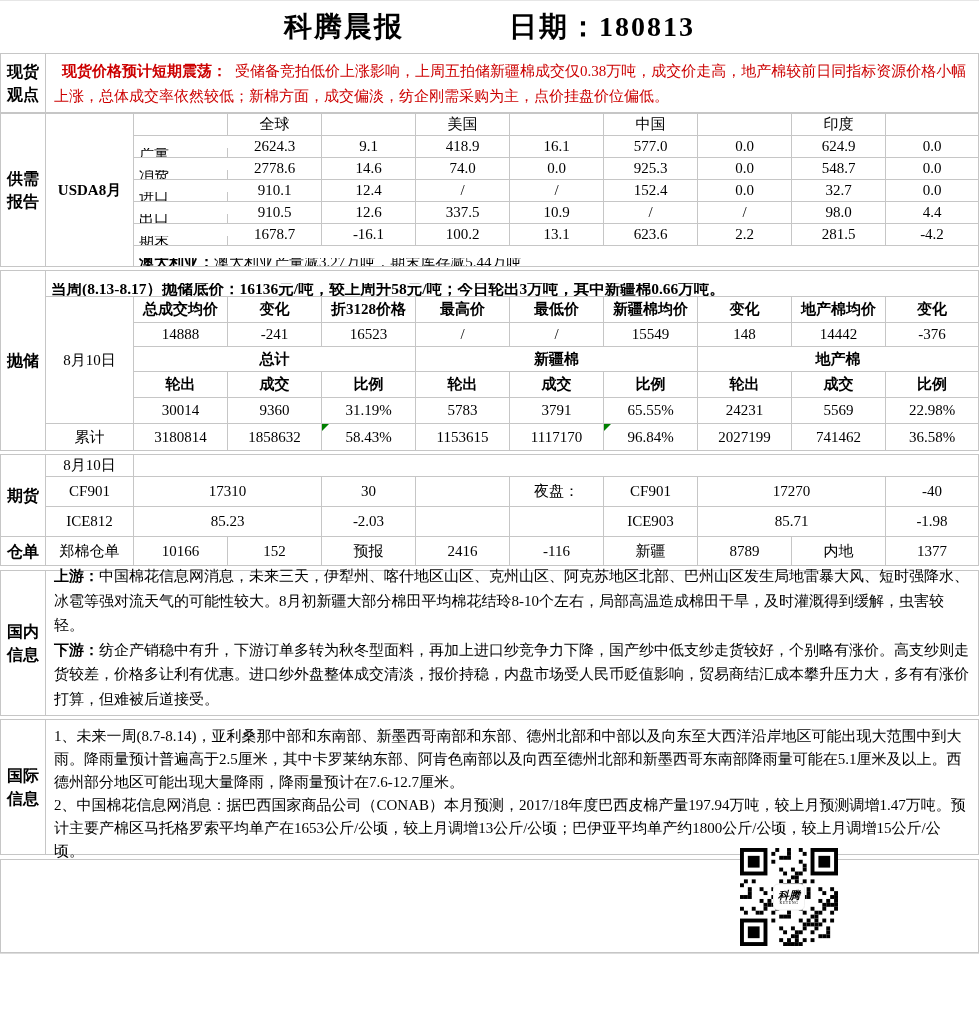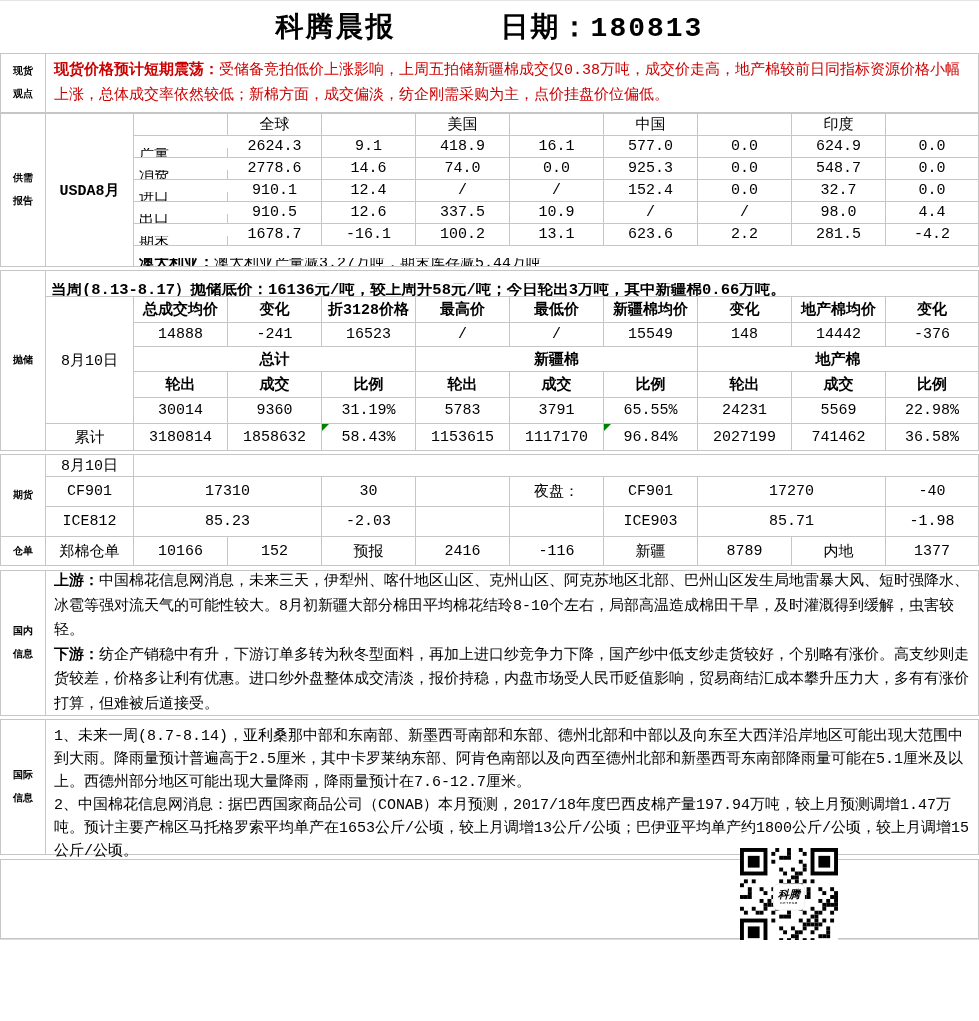--- a/index.html
+++ b/index.html
@@ -1,37 +1,37 @@
 <!DOCTYPE html>
 <html><head>
 <meta charset="utf-8">
 <style>
   :root{ --g:#c6c6c6; --red:#cc0000; --green:#008000; }
   *{ box-sizing:border-box; margin:0; padding:0; }
   body{ background:#fff; width:979px; font-family:"Liberation Serif","DejaVu Serif",serif; color:#000; }
-  .sheet{ width:979px; border-top:1px solid #e6e6e6; border-bottom:1px solid #dcdcdc; background:#fff;font-family:Liberation Mono, monospace; }
+  .sheet{ width:979px; border-top:1px solid #e6e6e6; border-bottom:1px solid #dcdcdc; background:#fff; }
 
   .titlebar{ height:52px; display:flex; align-items:center; justify-content:center; gap:105px;
              font-size:28px; font-weight:bold; letter-spacing:2px; }
 
   .sec{ display:flex; border:1px solid var(--g); }
   .gap3{ margin-top:3px; } .gap4{ margin-top:4px; } .gap10{ margin-top:10px; }
 
   .lab-a{ width:45px; flex:0 0 45px; border-right:1px solid var(--g);
           display:flex; align-items:center; justify-content:center;
-          font-weight:bold; font-size:10px; line-height:23px; white-space:pre-line; text-align:center; }
+          font-weight:bold; font-size:16px; line-height:23px; white-space:pre-line; text-align:center; }
   .colA-stack{ width:45px; flex:0 0 45px; display:flex; flex-direction:column; }
   .colA-stack .lab-a{ width:45px; flex:0 0 auto; }
   .colA-stack .lab-a:first-child{ border-bottom:1px solid var(--g); }
 
   .content{ flex:1; }
   .para-cell{ flex:1; padding:5px 8px 4px 8px; font-size:15px; line-height:24.5px; display:flex;
               flex-direction:column; justify-content:center; }
   .para-cell .ln{ display:block; }
-  .red{ color:var(--red); }
+  .red{ color:var(--red);margin-left:8px; }
   .b{ font-weight:bold; }
 
   .rows-stack{ flex:1; display:flex; flex-direction:column; }
   .row{ display:grid; border-bottom:1px solid var(--g); }
   .rows-stack .row:last-child, .content > .row:last-child{ border-bottom:none; }
   .cell{ border-right:1px solid var(--g); display:flex; align-items:center; justify-content:center;
          font-size:15px; position:relative; overflow:hidden; }
   .row .cell:last-child{ border-right:none; }
   .cell.left{ justify-content:flex-start; padding-left:5px;margin-top:12px; }
 
@@ -51,21 +51,21 @@
   .cellB:first-child{ border-bottom:1px solid var(--g); }
   .flag::before{ content:''; position:absolute; left:0; top:0;
                  border-left:7px solid var(--green); border-bottom:7px solid transparent; }
 
   
   .fr1{ grid-template-columns:88px auto; }
   .fr2{ grid-template-columns:88px 188px 94px 94px 94px 94px 188px auto; }
   .fr4{ grid-template-columns:88px 94px 94px 94px 94px 94px 94px 94px 94px auto; }
 
   
-  .footer-sec{ height:80px; position:relative; }
+  .footer-sec{ height:94px; position:relative; }
   .qr-wrap{ position:absolute; left:739px; top:-12px; width:98px; height:98px; background:#fff; }
   .qr-wrap svg{ display:block; }
   .qr-badge{ position:absolute; left:50%; top:50%; transform:translate(-50%,-50%);
              width:32px; height:27px; background:#fff; border-radius:5px; border:1px solid #efefef;
              display:flex; flex-direction:column; align-items:center; justify-content:center; line-height:1; }
   .qr-badge .t1{ font-size:11px; font-weight:bold; font-style:italic; }
   .qr-badge .t2{ font-size:4px; letter-spacing:.5px; }
 </style>
 </head>
 <body>
@@ -249,21 +249,21 @@
         <div class="cell">内地</div>
         <div class="cell">1377</div>
       </div>
     </div>
   </div>
 
 
   <div class="sec gap4" style="height:146px">
     <div class="lab-a">国内
 信息</div>
-    <div class="para-cell" style="justify-content:center">
+    <div class="para-cell" style="justify-content:flex-end">
       <span class="ln"><span class="b">上游：</span><span>中国棉花信息网消息，未来三天，伊犁州、喀什地区山区、克州山区、阿克苏地区北部、巴州山区发生局地雷暴大风、短时强降水、冰雹等强对流天气的可能性较大。8月初新疆大部分棉田平均棉花结玲8-10个左右，局部高温造成棉田干旱，及时灌溉得到缓解，虫害较轻。</span></span>
       <span class="ln"><span class="b">下游：</span><span>纺企产销稳中有升，下游订单多转为秋冬型面料，再加上进口纱竞争力下降，国产纱中低支纱走货较好，个别略有涨价。高支纱则走货较差，价格多让利有优惠。进口纱外盘整体成交清淡，报价持稳，内盘市场受人民币贬值影响，贸易商结汇成本攀升压力大，多有有涨价打算，但难被后道接受。</span></span>
     </div>
   </div>
 
   <div class="sec gap3" style="height:136px">
     <div class="lab-a">国际
 信息</div>
     <div class="para-cell" style="justify-content:flex-start;line-height:23px">
       <span class="ln">1、未来一周(8.7-8.14)，亚利桑那中部和东南部、新墨西哥南部和东部、德州北部和中部以及向东至大西洋沿岸地区可能出现大范围中到大雨。降雨量预计普遍高于2.5厘米，其中卡罗莱纳东部、阿肯色南部以及向西至德州北部和新墨西哥东南部降雨量可能在5.1厘米及以上。西德州部分地区可能出现大量降雨，降雨量预计在7.6-12.7厘米。</span>

